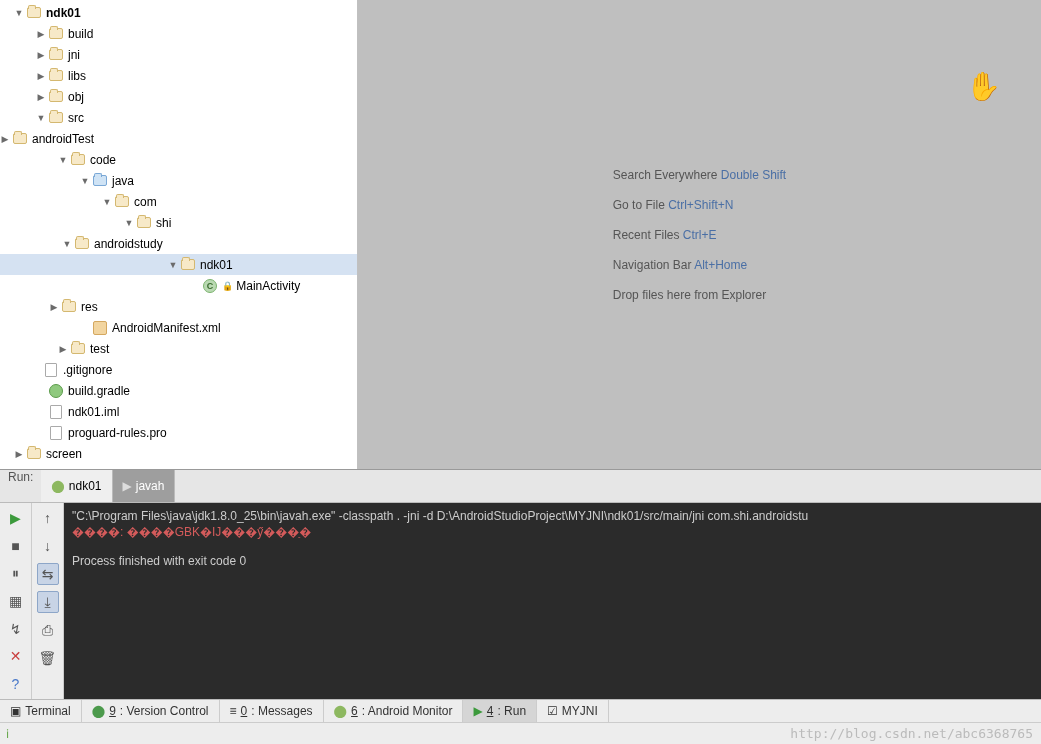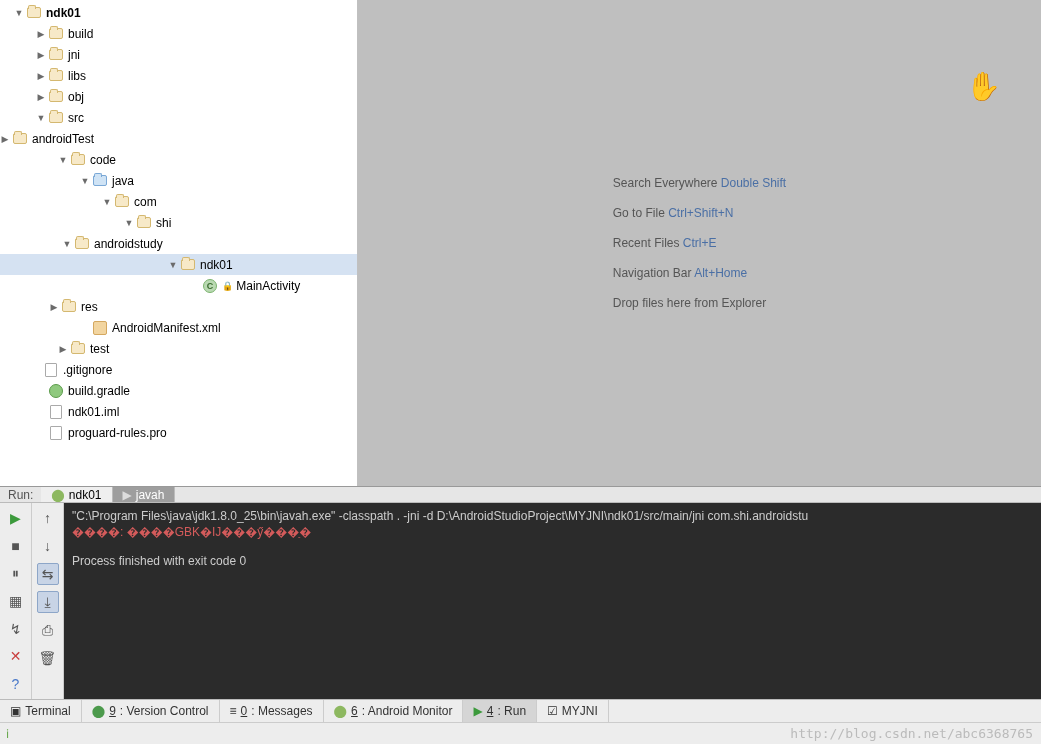--- a/index.html
+++ b/index.html
@@ -22,21 +22,21 @@
 .gradle-icon { width: 14px; height: 14px; border-radius: 50%; background: #8fc97e; border: 1px solid #5b9b4a; }
 .manifest-icon { width: 14px; height: 14px; background: #f2d5a0; border: 1px solid #d4a860; border-radius: 2px; }
 .label { color: #000; }
 .label.bold { font-weight: bold; }
 .editor-area { flex: 1; background: #bfbfbf; position: relative; display: flex; align-items: center; justify-content: center; }
 .hints { color: #555; font-size: 14px; }
 .hint-row { margin: 16px 0; }
 .shortcut { color: #4a6fa5; }
 .hand-cursor { position: absolute; top: 70px; right: 40px; font-size: 28px; color: #888; }
 .run-panel { display: flex; flex-direction: column; border-top: 1px solid #999; }
-.run-tabs { height: 16px; background: #e6e6e6; display: flex; align-items: flex-end; border-bottom: 1px solid #bbb; }
+.run-tabs { height: 33px; background: #e6e6e6; display: flex; align-items: flex-start; border-bottom: 1px solid #bbb; }
 .run-label { padding: 0 8px; color: #555; }
 .run-tab { height: 100%; padding: 0 10px; display: flex; align-items: center; border-right: 1px solid #bbb; background: #efefef; cursor: pointer; gap: 4px; }
 .run-tab.active { background: #9e9e9e; color: #fff; }
 .run-body { display: flex; height: 196px; background: #2b2b2b; }
 .run-gutter { width: 32px; background: #ededed; border-right: 1px solid #ccc; display: flex; flex-direction: column; align-items: center; padding: 4px 0; gap: 6px; }
 .run-gutter2 { width: 32px; background: #ededed; border-right: 1px solid #ccc; display: flex; flex-direction: column; align-items: center; padding: 4px 0; gap: 6px; }
 .gutter-btn { width: 22px; height: 22px; display: flex; align-items: center; justify-content: center; color: #555; cursor: pointer; font-size: 14px; border-radius: 2px; }
 .gutter-btn.active { background: #c8d4e6; border: 1px solid #8da6c8; }
 .gutter-btn.green { color: #3c9a3c; }
 .gutter-btn.red { color: #c94040; }
@@ -199,20 +199,27 @@
         </span>
         <span class="label">ndk01.iml</span>
       </div>
     <div class="tree-node" style="padding-left:36px">
         <span class="arrow none"></span>
         <span class="icon">
           <span class="file-icon"></span>
         </span>
         <span class="label">proguard-rules.pro</span>
       </div>
+    <div class="tree-node" style="padding-left:14px">
+        <span class="arrow closed"></span>
+        <span class="icon">
+          <span class="folder-icon"></span>
+        </span>
+        <span class="label">screen</span>
+      </div>
   </div>
 
   <div class="editor-area">
     <div class="hand-cursor">✋</div>
     <div class="hints">
       <div class="hint-row"><span>Search Everywhere </span><span class="shortcut">Double Shift</span></div>
       <div class="hint-row"><span>Go to File </span><span class="shortcut">Ctrl+Shift+N</span></div>
       <div class="hint-row"><span>Recent Files </span><span class="shortcut">Ctrl+E</span></div>
       <div class="hint-row"><span>Navigation Bar </span><span class="shortcut">Alt+Home</span></div>
       <div class="hint-row">Drop files here from Explorer</div>

